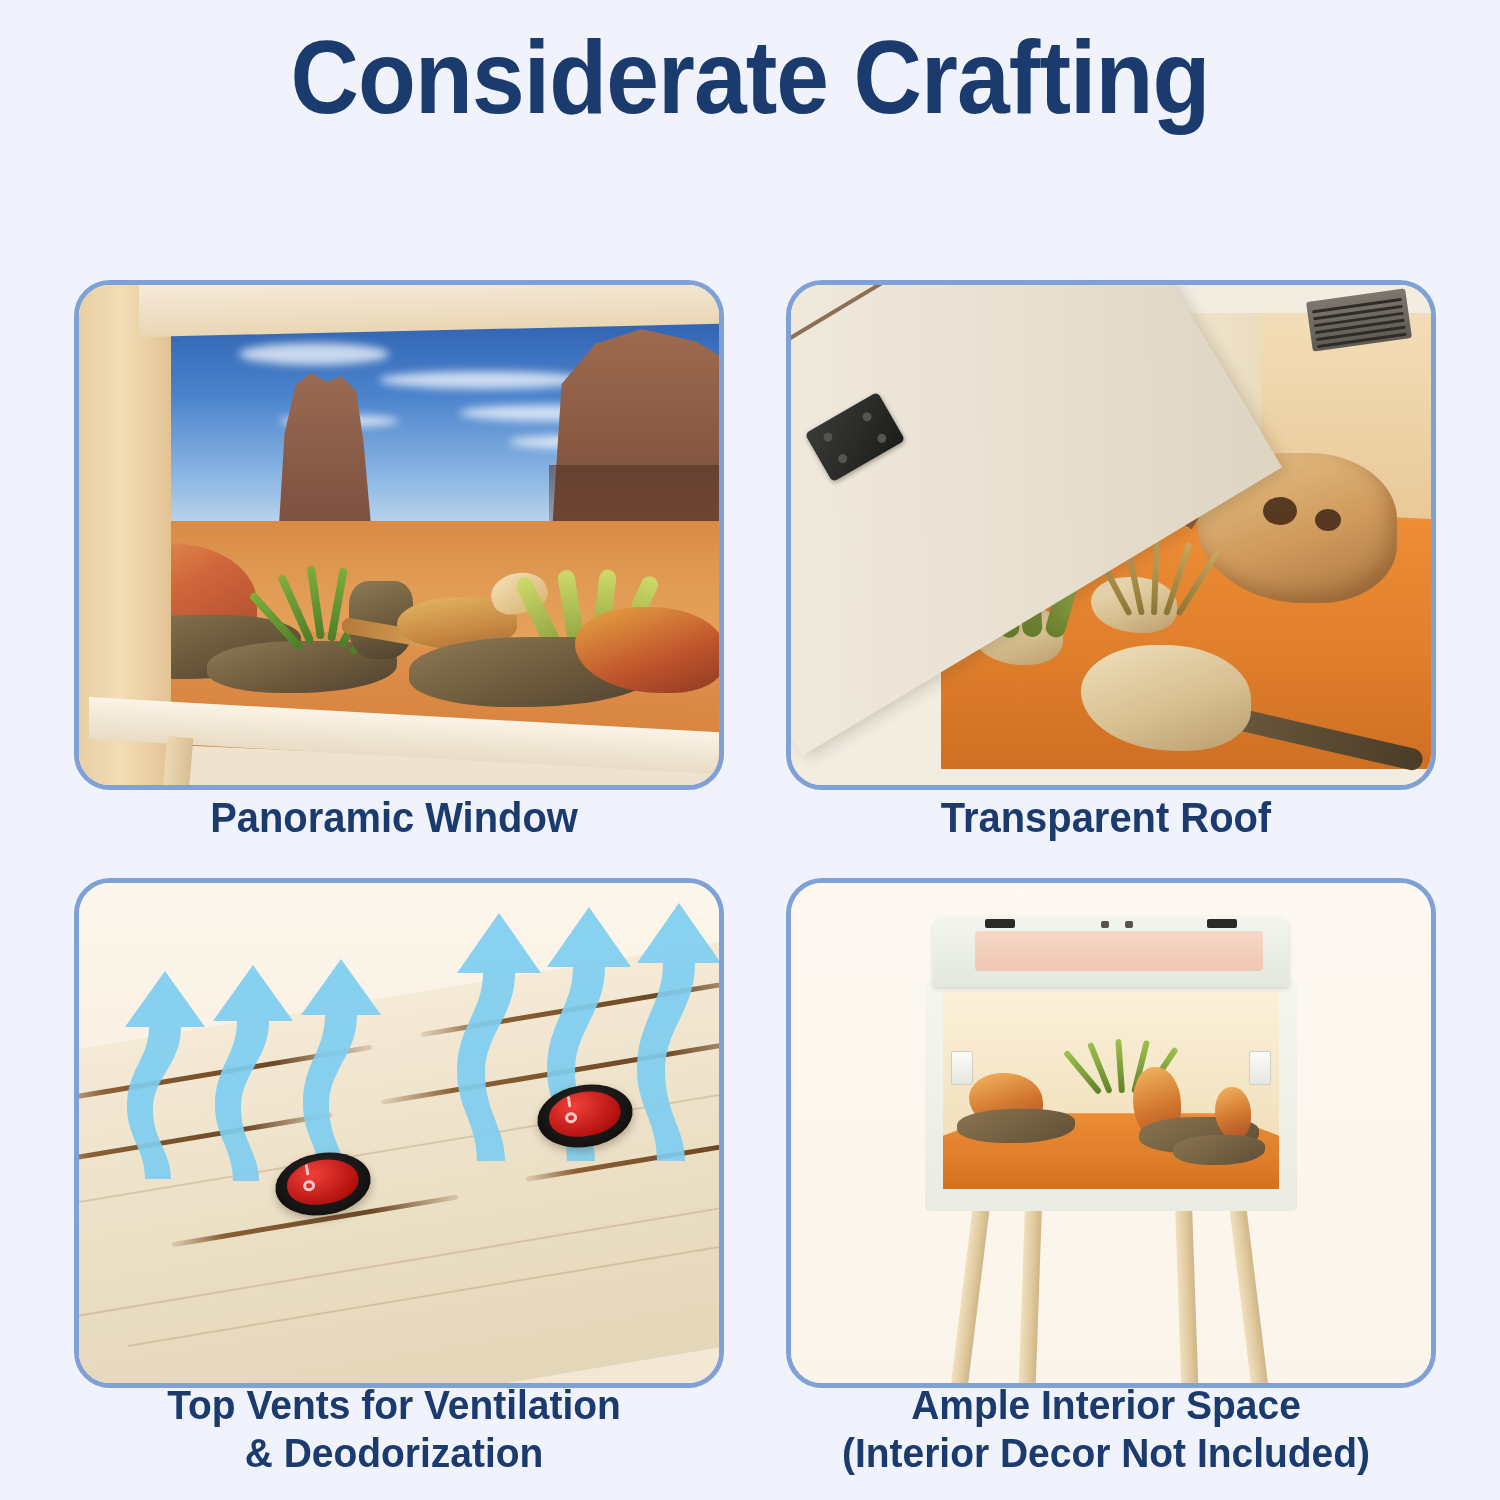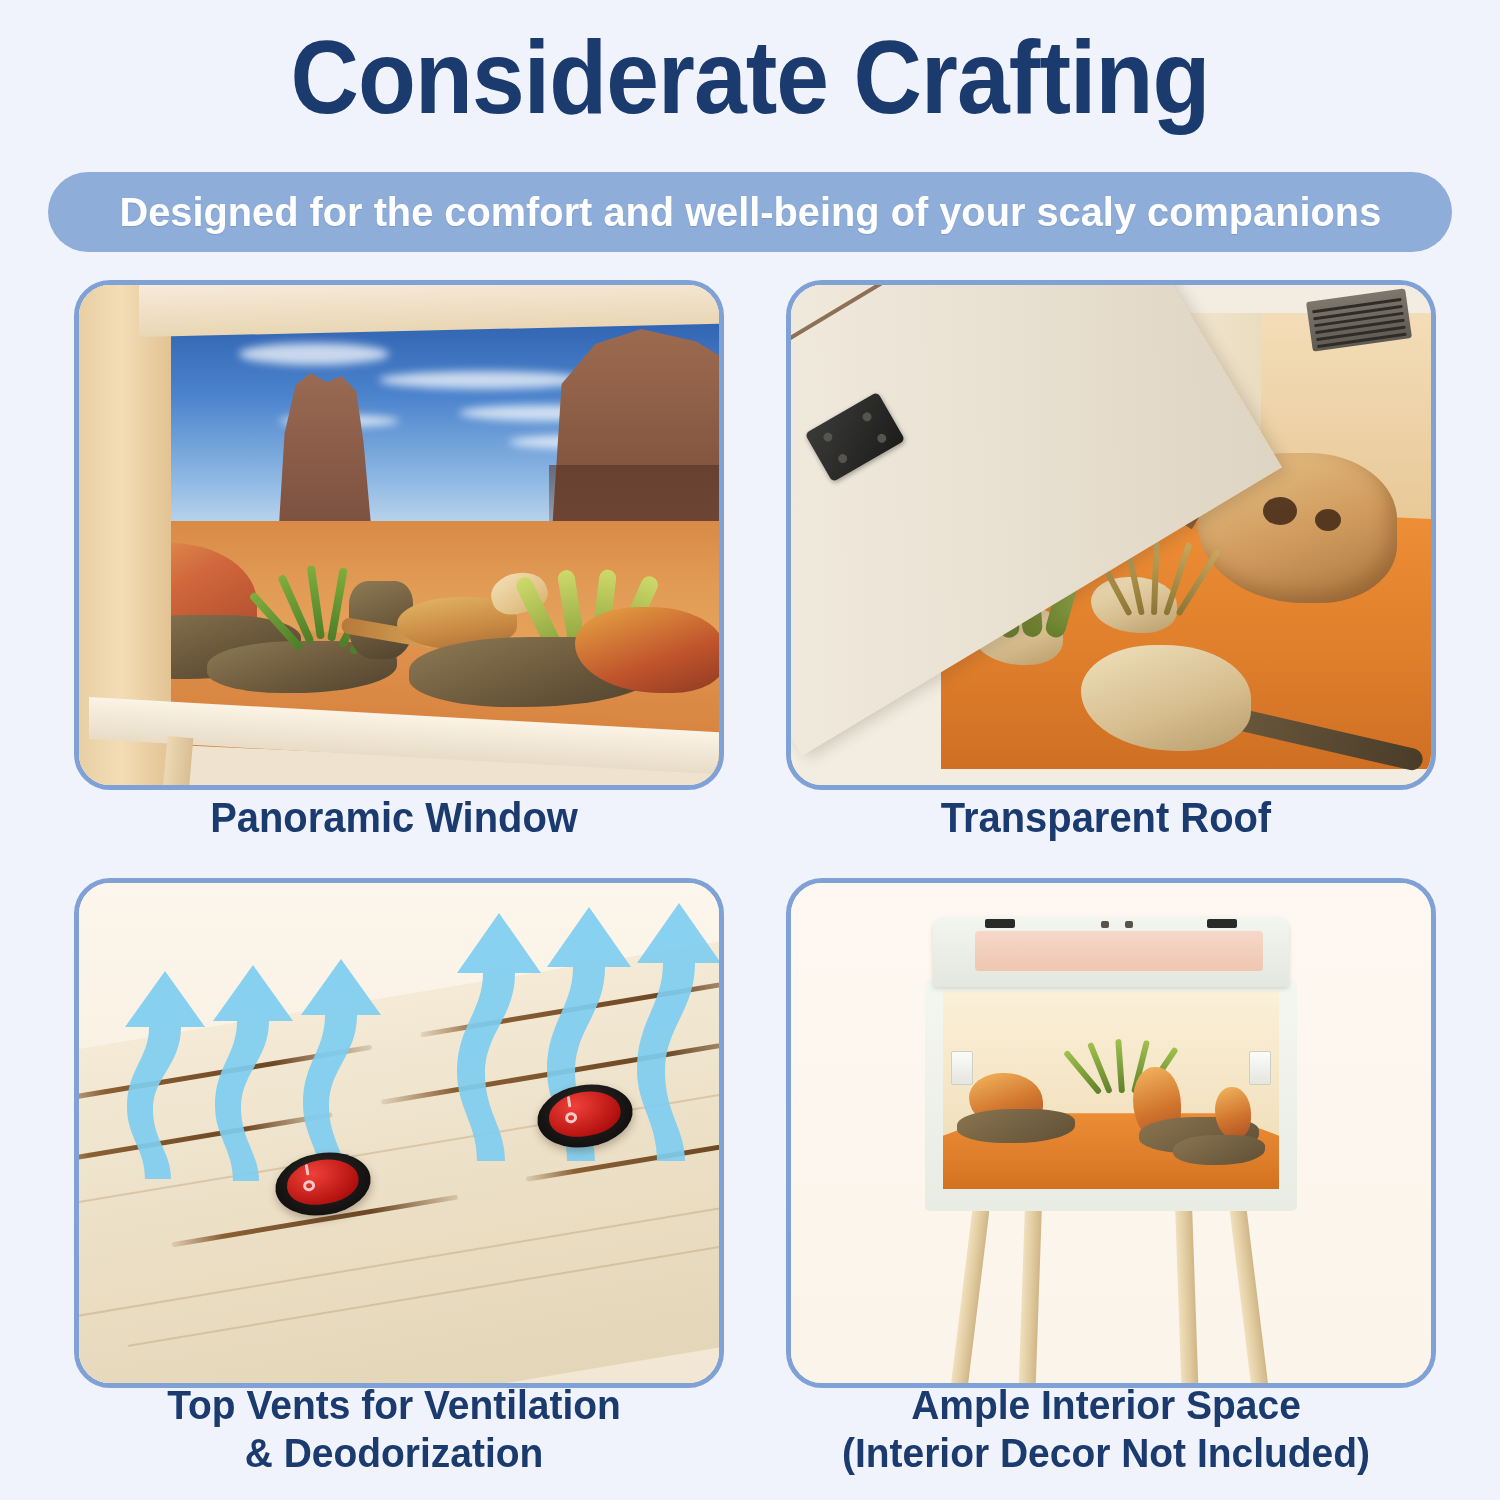--- a/index.html
+++ b/index.html
@@ -344,23 +344,20 @@
     border-radius:46% 54% 42% 58%;
   }
 </style>
 </head>
 <body>
 
 <div class="page">
 
   <div class="title">Considerate Crafting</div>
 
-  <div class="subtitle-pill">
-    <span class="subtitle-text">Designed for the comfort and well-being of your scaly companions</span>
-  </div>
 
   <div class="panel p1">
     <div class="scene1">
       <div class="s1-sky" style="position:absolute;left:92px;top:30px;width:548px;height:230px;"></div>
       <div class="cloud" style="left:160px;top:58px;width:150px;height:22px;"></div>
       <div class="cloud" style="left:300px;top:86px;width:210px;height:18px;"></div>
       <div class="cloud" style="left:380px;top:120px;width:180px;height:16px;"></div>
       <div class="cloud" style="left:200px;top:130px;width:120px;height:12px;"></div>
       <div class="cloud" style="left:430px;top:150px;width:160px;height:14px;"></div>
 

